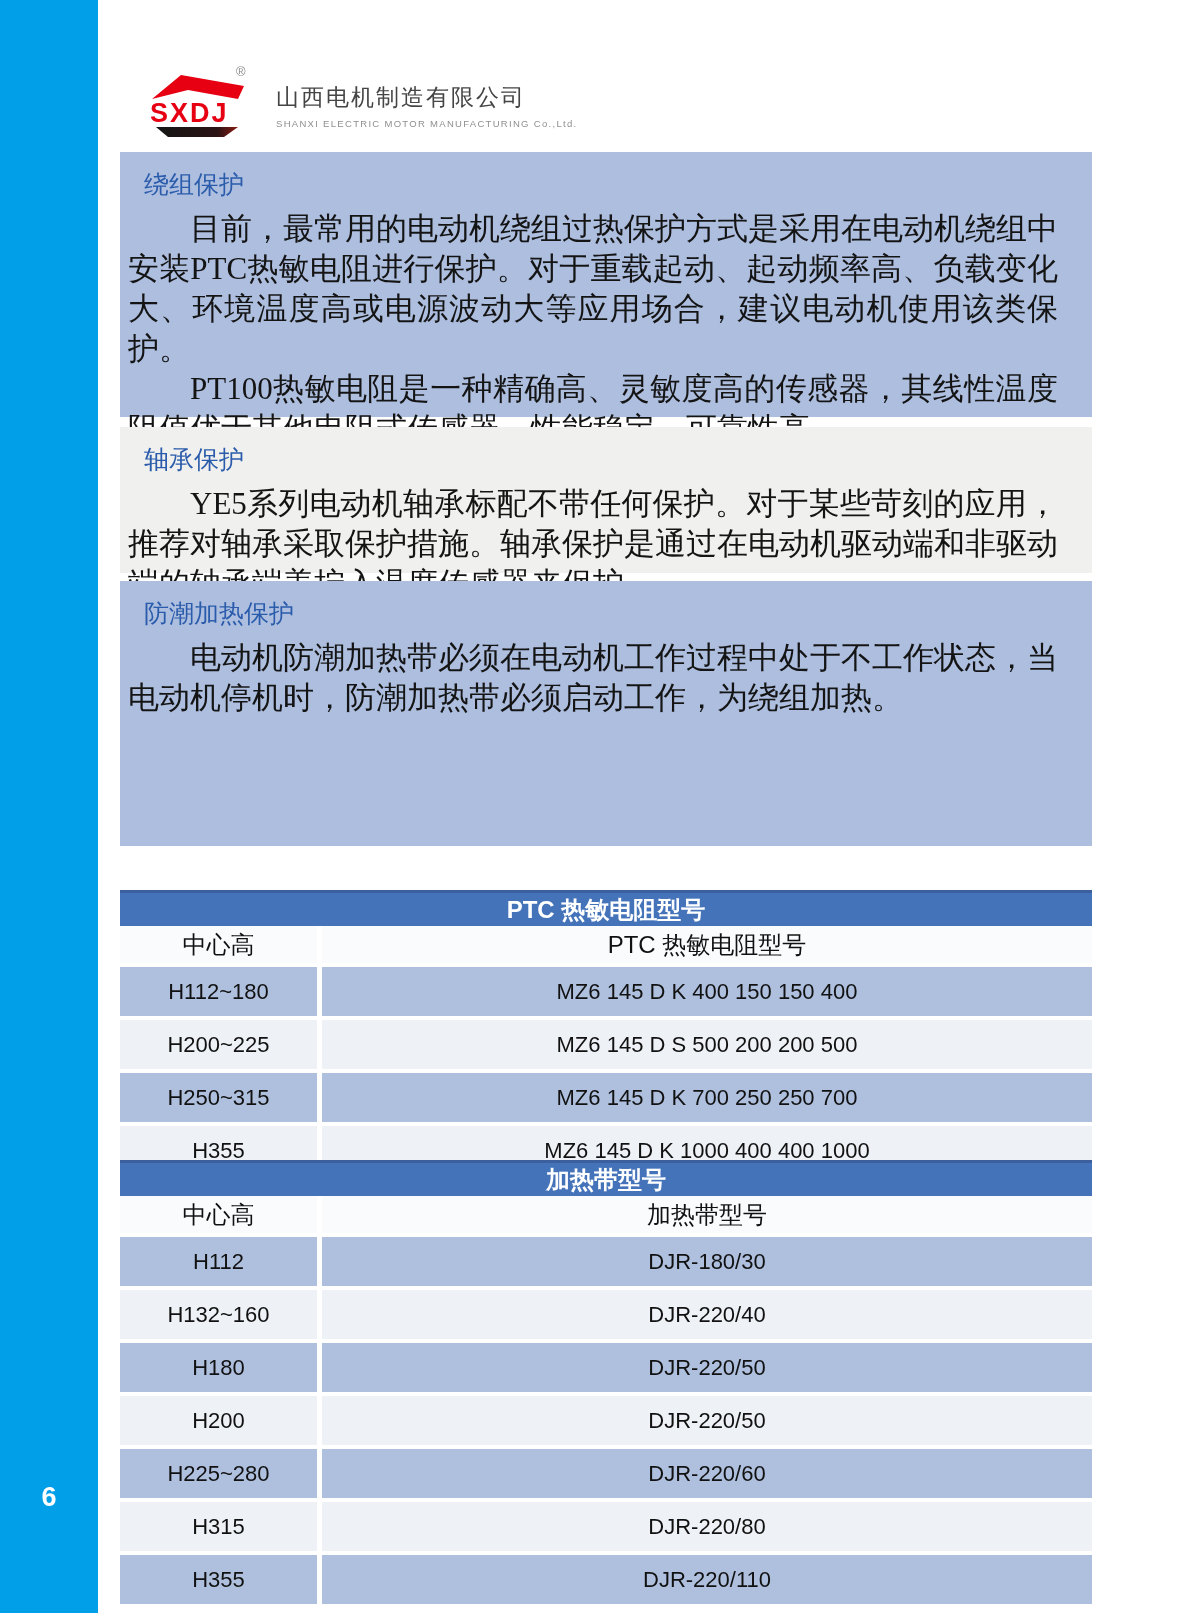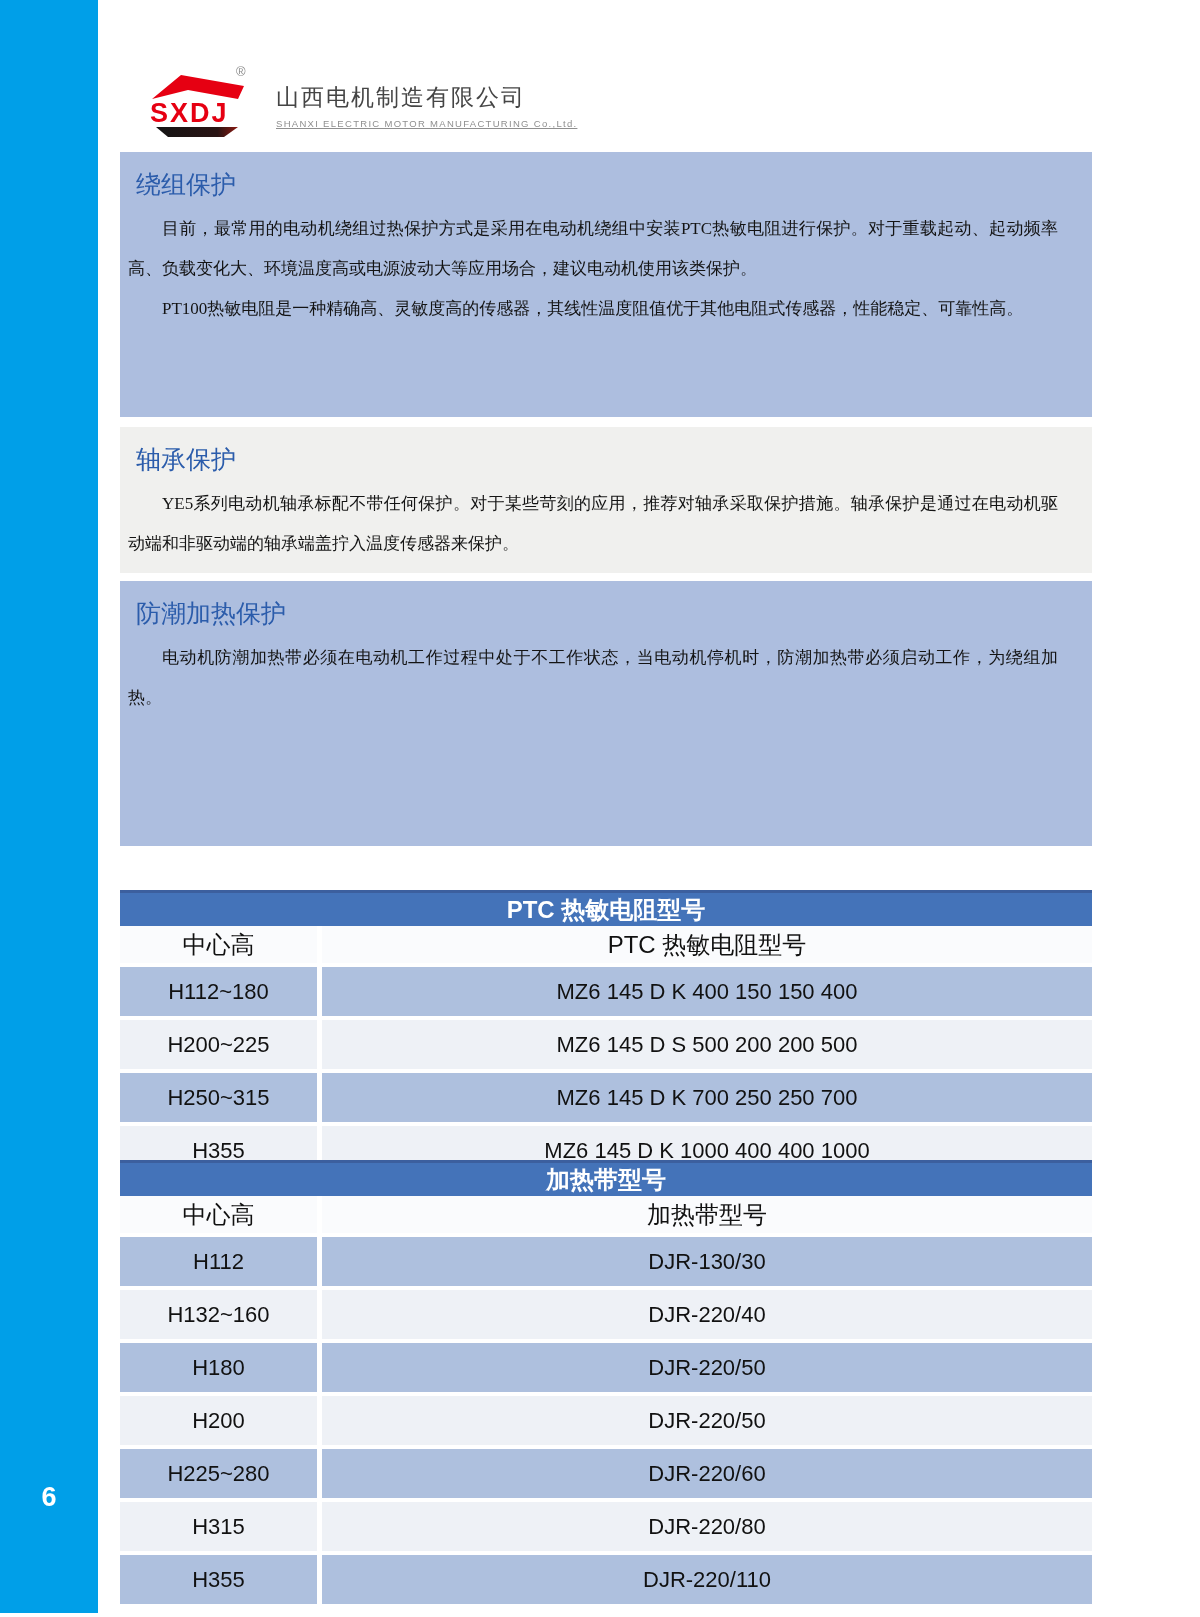--- a/index.html
+++ b/index.html
@@ -14,32 +14,32 @@
     position:absolute; left:0; top:1482px; width:98px; text-align:center;
     color:#ffffff; font:bold 27px "Liberation Sans",sans-serif;
   }
 
   
   .logo { position:absolute; left:148px; top:62px; width:560px; height:76px; }
   .logo svg { position:absolute; left:0; top:8px; }
   .logo .reg { position:absolute; left:88px; top:2px; font:13px "Liberation Sans",sans-serif; color:#8a8a8a; }
   .names { position:absolute; left:108px; top:20px;margin-left:20px; }
   .company-cn { font:400 23px "Liberation Sans",sans-serif; color:#454545; letter-spacing:2px; white-space:nowrap; }
-  .company-en { font:400 9.5px "Liberation Sans",sans-serif; color:#8f8f8f; letter-spacing:1.3px; margin-top:5px; white-space:nowrap;text-decoration:underline; }
+  .company-en { font:400 9.5px "Liberation Sans",sans-serif; color:#8f8f8f; letter-spacing:1.3px; margin-top:5px; white-space:nowrap; }
 
   
   .section { position:absolute; left:120px; width:972px; box-sizing:border-box; padding:16px 34px 0 8px; }
   .sec-blue { background:#adbedf; }
   .sec-gray { background:#f0f0ee; }
   #sec1 { top:152px; height:265px; }
   #sec2 { top:427px; height:146px; }
   #sec3 { top:581px; height:265px; }
-  .section h2 { margin:0 0 8px 8px; font-size:25px; font-weight:normal; color:#2b5cab; }
+  .section h2 { margin:0 0 8px 16px; font-size:25px; font-weight:normal; color:#2b5cab; }
   .section p {
-    margin:0; text-indent:2em; font-size:17px; line-height:40px;
+    margin:0; text-indent:2em; font-size:31px; line-height:40px;
     color:#141414; text-align:justify;
   }
 
   
   .table { position:absolute; left:120px; width:972px; }
   #table1 { top:890px; }
   #table2 { top:1160px; }
   .table-title {
     height:33px; border-top:3px solid #3c5f9e; background:#4473b9; color:#ffffff;
     text-align:center; font:bold 24px/33px "Liberation Sans",sans-serif;
@@ -126,21 +126,21 @@
 
   <div class="table" id="table2">
     <div class="table-title">加热带型号</div>
     <div class="trow thead">
       <div class="cell c1">中心高</div>
       <div class="cell c2">加热带型号</div>
     </div>
     <div class="tbody">
         <div class="trow">
           <div class="cell c1">H112</div>
-          <div class="cell c2">DJR-130/30</div>
+          <div class="cell c2">DJR-180/30</div>
         </div>
         <div class="trow">
           <div class="cell c1">H132~160</div>
           <div class="cell c2">DJR-220/40</div>
         </div>
         <div class="trow">
           <div class="cell c1">H180</div>
           <div class="cell c2">DJR-220/50</div>
         </div>
         <div class="trow">

